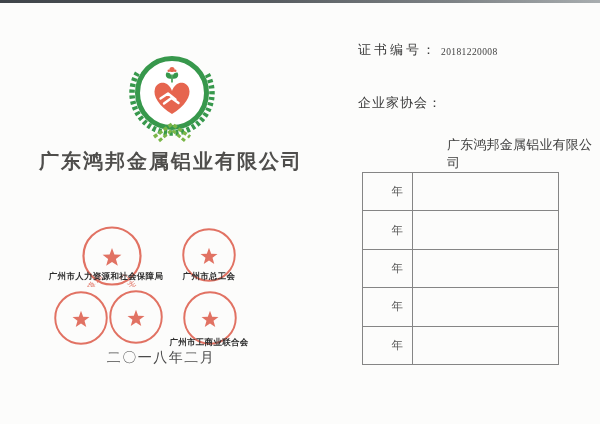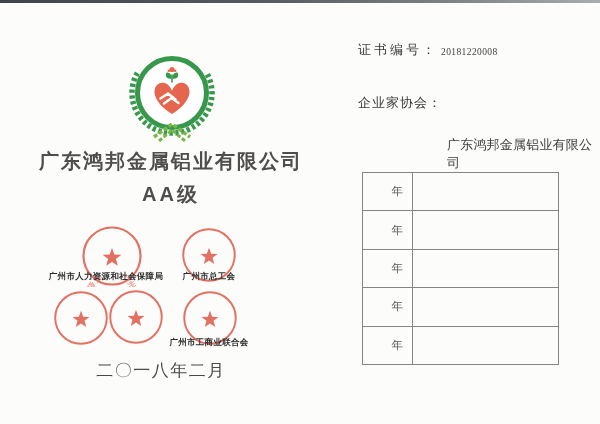--- a/index.html
+++ b/index.html
@@ -22,21 +22,21 @@
   .serif{font-family:"Liberation Serif","DejaVu Serif",serif;}
 
   
   .cert-title{left:21px;top:148px;width:300px;font-size:20px;font-weight:bold;
     letter-spacing:2px;color:#4f4e4c;}
   .cert-grade{left:21px;top:181px;width:300px;font-size:20px;font-weight:bold;
     letter-spacing:3px;color:#4f4e4c;}
   .seal{color:var(--seal-red,#dd5a49);opacity:.85;position:absolute;}
   .seal-label{position:absolute;font-size:8.5px;font-weight:bold;color:#2e2e2e;
     text-align:center;z-index:3;letter-spacing:0.3px;white-space:nowrap;}
-  .issue-date{left:61px;top:359px;width:200px;font-size:17px;letter-spacing:1.5px;color:#4a4a4a;}
+  .issue-date{left:61px;top:349px;width:200px;font-size:14px;letter-spacing:1.5px;color:#4a4a4a;}
 
   
   .logo{position:absolute;left:120px;top:53px;width:104px;height:90px;color:var(--logo-green,#37984c);}
   .logo-red{fill:var(--logo-red,#e66a52);}
   .fan{stroke:var(--logo-green2,#7ab648);fill:none;}
 
   
   .cert-no-label{left:358px;top:41px;font-size:13px;letter-spacing:3px;}
   .cert-no{left:441px;top:47px;font-size:9.5px;letter-spacing:.4px;color:#3e3e3e;}
   .holder-label{left:358px;top:94px;font-size:13px;letter-spacing:1px;}
@@ -87,21 +87,20 @@
     <circle class="logo-red" cx="52" cy="16.5" r="2.6"></circle>
     <circle class="logo-red" cx="48.8" cy="17.8" r="1.3"></circle>
     <circle class="logo-red" cx="55.2" cy="17.8" r="1.3"></circle>
 
     <text font-size="9" font-weight="bold" fill="currentColor" letter-spacing="1.5">
       <textPath href="#arcL" xlink:href="#arcL" startOffset="50%" text-anchor="middle">劳动关系和谐企业</textPath>
     </text>
   </svg>
 
   <div class="abs c cert-title">广东鸿邦金属铝业有限公司</div>
-  <div class="abs c cert-grade">AA级</div>
 
   <svg class="seal" style="left:81px;top:225px;width:62px;height:62px;" viewBox="0 0 100 100" xmlns="http://www.w3.org/2000/svg" xmlns:xlink="http://www.w3.org/1999/xlink">
     <defs>
         <path id="a1" d="M 50,84 A 34,34 0 1 1 49.99,84"></path>
       </defs>
     <circle cx="50" cy="50" r="46" fill="none" stroke="currentColor" stroke-width="3.5"></circle>
     <path fill="currentColor" d="M50,37 L53.9,47.7 L65.2,48.1 L56.3,55 L59.4,65.9 L50,59.6 L40.6,65.9 L43.7,55 L34.8,48.1 L46.1,47.7 Z"></path>
     <text font-size="12.5" fill="currentColor" letter-spacing="2">
       <textPath href="#a1" xlink:href="#a1" startOffset="50%" text-anchor="middle">广州市人力资源和社会保障局</textPath>
     </text>

